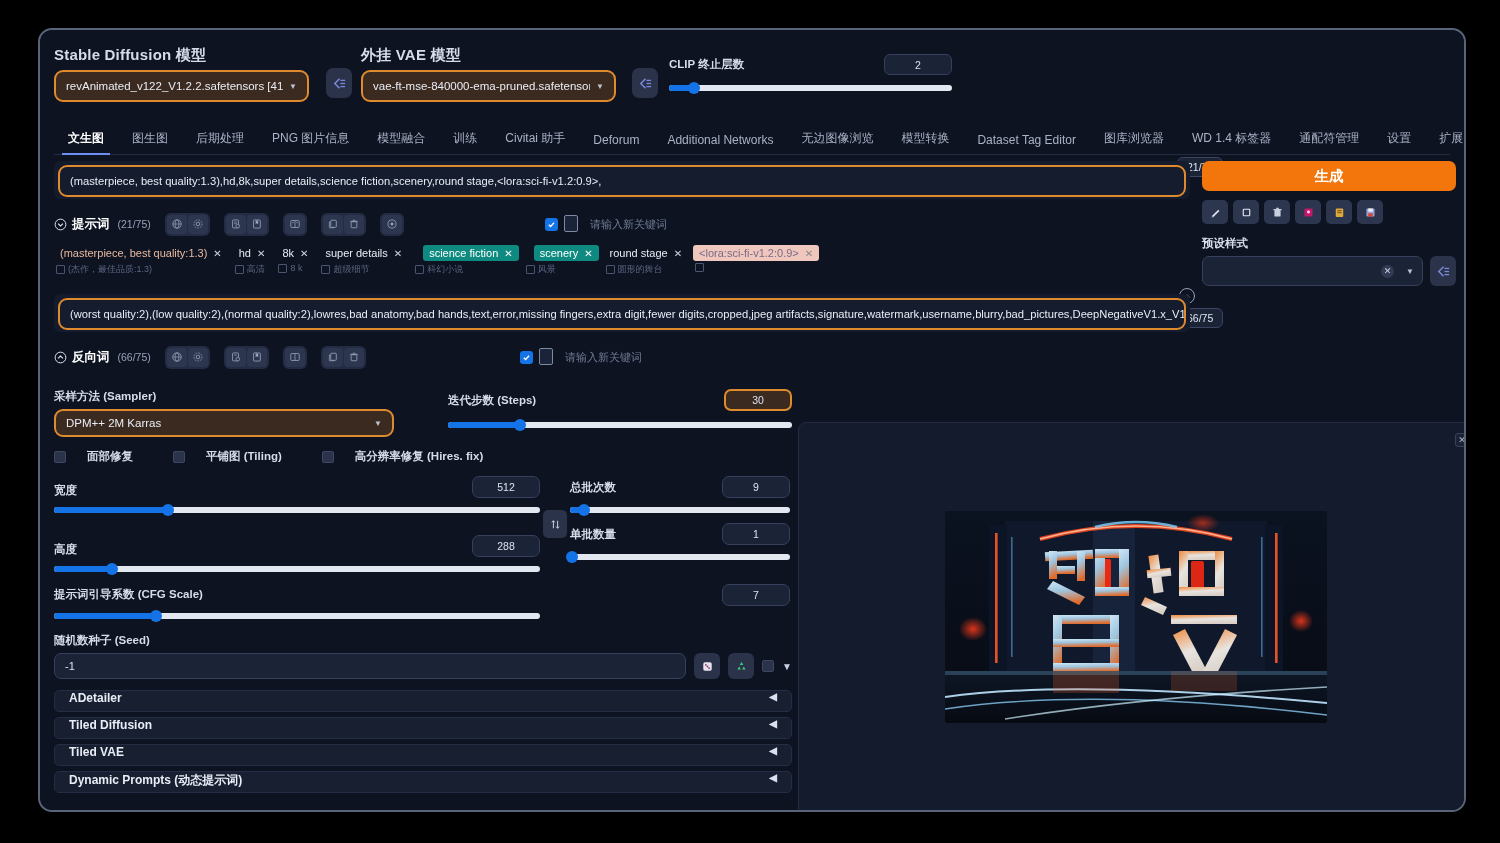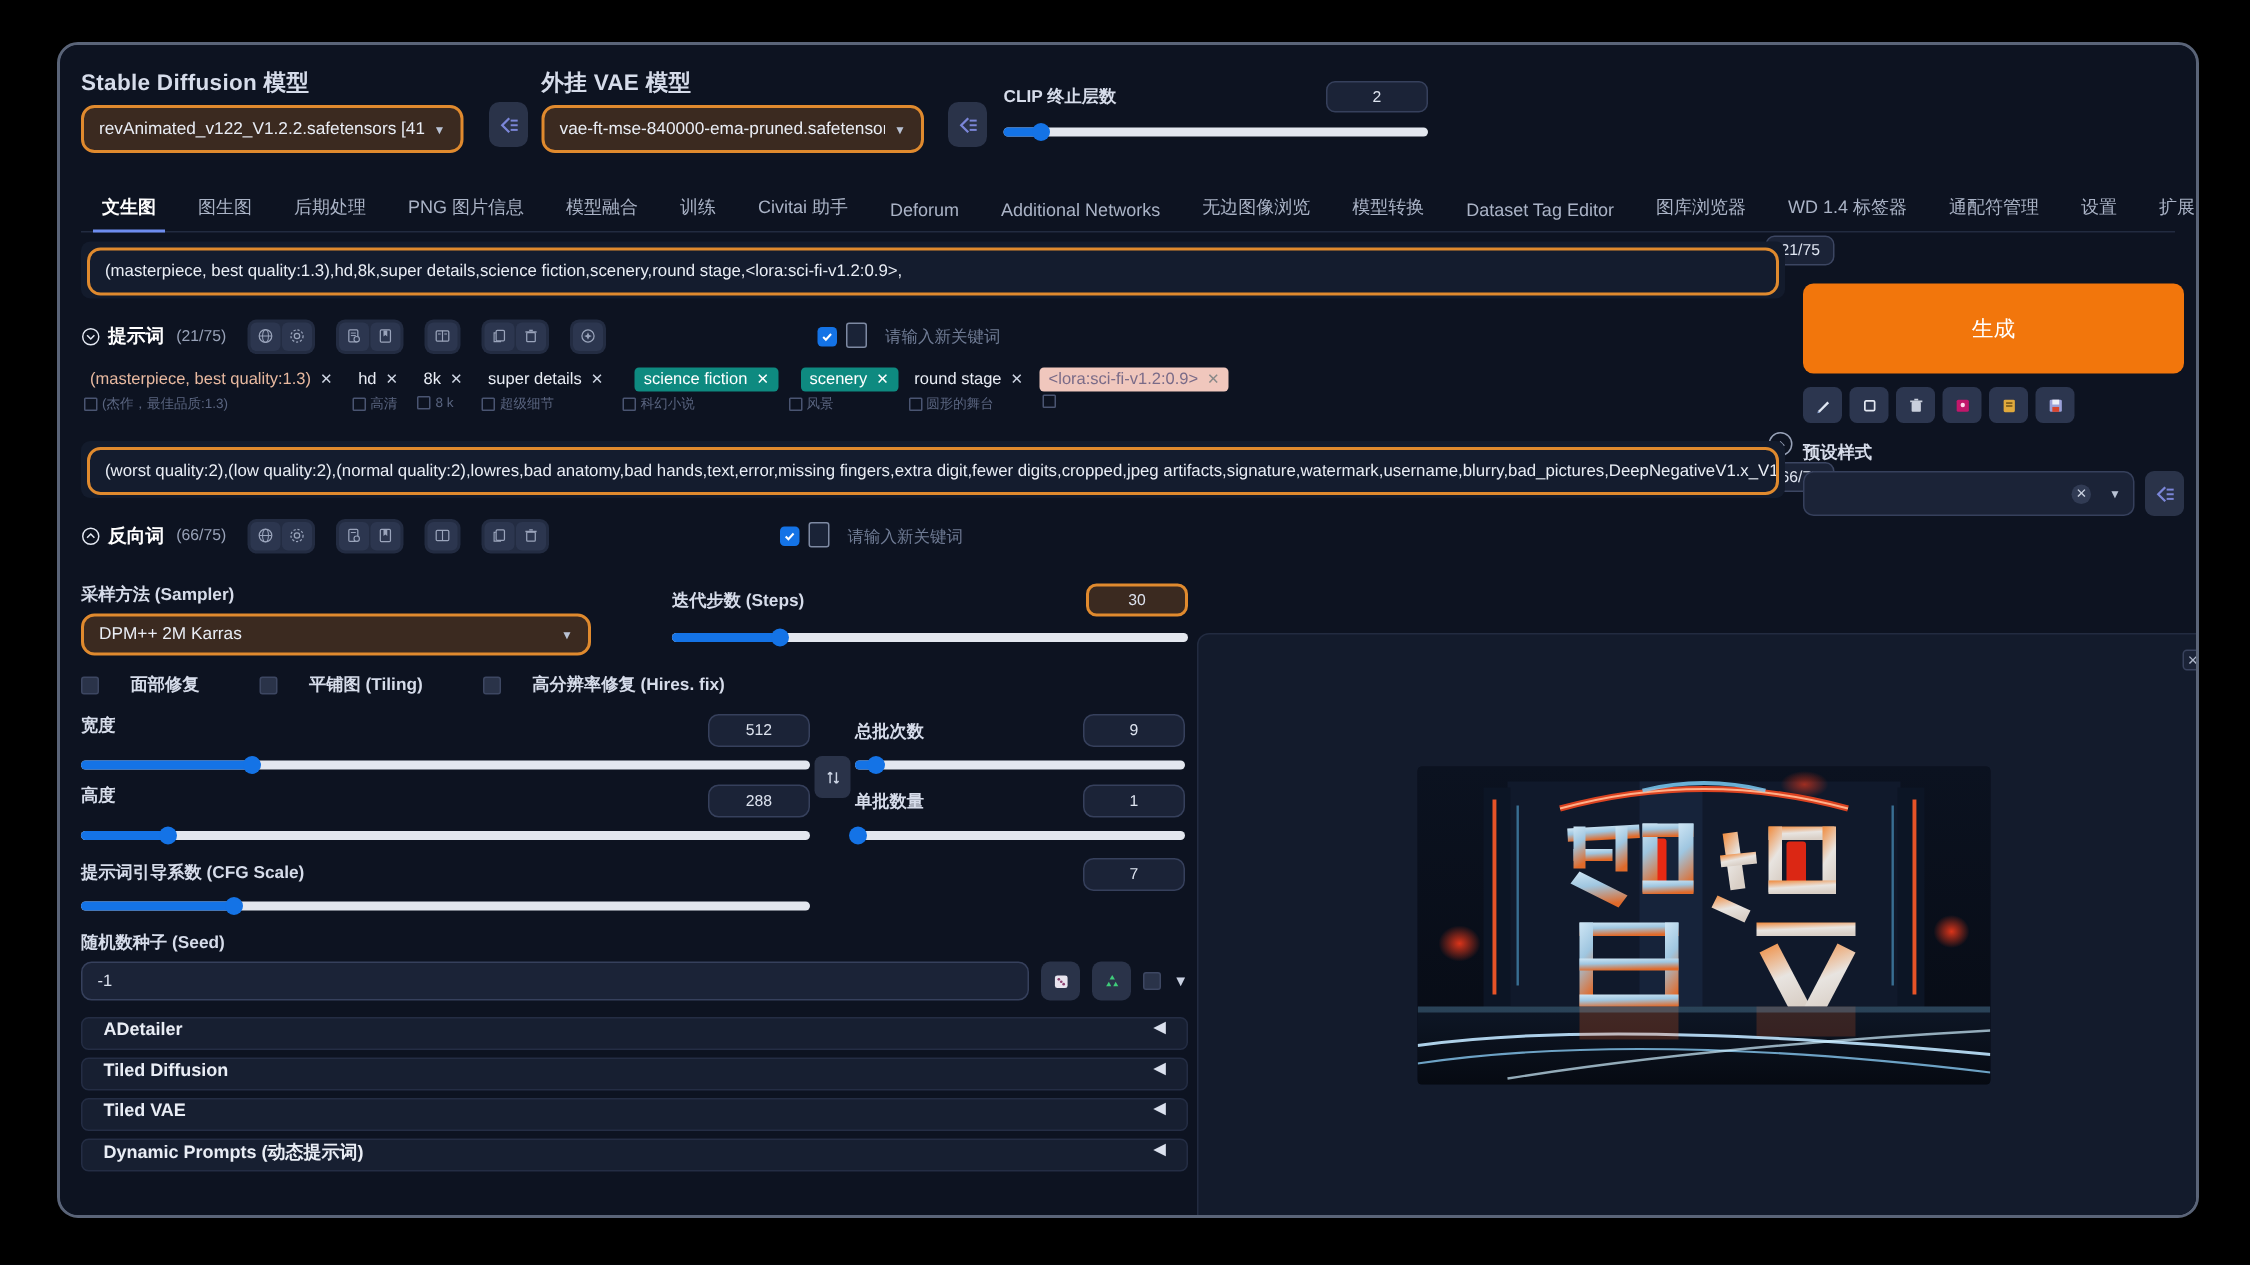--- a/index.html
+++ b/index.html
@@ -148,23 +148,23 @@
     color:#aeb7ca; font-size:9px;
   }
   .genimg{
     position:absolute; left:146px; top:88px; width:382px; height:212px;
     border-radius:3px; overflow:hidden; background:#080d18;
   }
 
   
   .rightcol{ position:absolute; left:1162px; top:131px; width:254px; }
   .genbtn{
-    height:60px; border-radius:7px; background:#f2760c;
+    height:30px; border-radius:7px; background:#f2760c;
     display:flex;align-items:center;justify-content:center;
-    color:#fff; font-size:14.5px; font-weight:400;margin-top:28px;
+    color:#fff; font-size:14.5px; font-weight:700;
   }
   .toolrow{ display:flex; gap:5px; margin-top:9px;}
   .tool{ width:26px;height:24px;border-radius:5px;background:#2c364f; display:flex;align-items:center;justify-content:center;}
   .tool svg{width:13px;height:13px;}
   .styleslab{ font-size:11.5px;color:#d6dcea;font-weight:700;margin-top:12px;}
   .stylesrow{ display:flex; gap:7px; margin-top:5px;}
   .stylebox{
     flex:1; height:30px; background:#1b2337; border:1px solid #36405c; border-radius:7px;
     display:flex;align-items:center; justify-content:flex-end; padding:0 8px; gap:6px;
   }
@@ -556,29 +556,29 @@
         <div class="chk"></div>
         <span class="chklab">面部修复</span>
         <div class="chk"></div>
         <span class="chklab">平铺图 (Tiling)</span>
         <div class="chk"></div>
         <span class="chklab">高分辨率修复 (Hires. fix)</span>
       </div>
 
       <div style="display:flex; margin-top:12px;">
         <div style="width:486px;">
-          <div style="display:flex; align-items:flex-start;">
+          <div style="display:flex; align-items:flex-end;">
             <span class="plabel">宽度</span>
             <span class="numbox" style="margin-left:auto;">512</span>
           </div>
           <div class="slider" style="margin-top:9px;">
             <div class="fill" style="width:23.5%"></div>
             <div class="knob" style="left:23.5%"></div>
           </div>
-          <div style="display:flex; align-items:flex-start; margin-top:10px;gap:36px;">
+          <div style="display:flex; align-items:flex-end; margin-top:22px;gap:36px;">
             <span class="plabel">高度</span>
             <span class="numbox" style="margin-left:auto;">288</span>
           </div>
           <div class="slider" style="margin-top:9px;">
             <div class="fill" style="width:12%"></div>
             <div class="knob" style="left:12%"></div>
           </div>
         </div>
 
         <div style="width:30px; display:flex; align-items:center; justify-content:center;">

